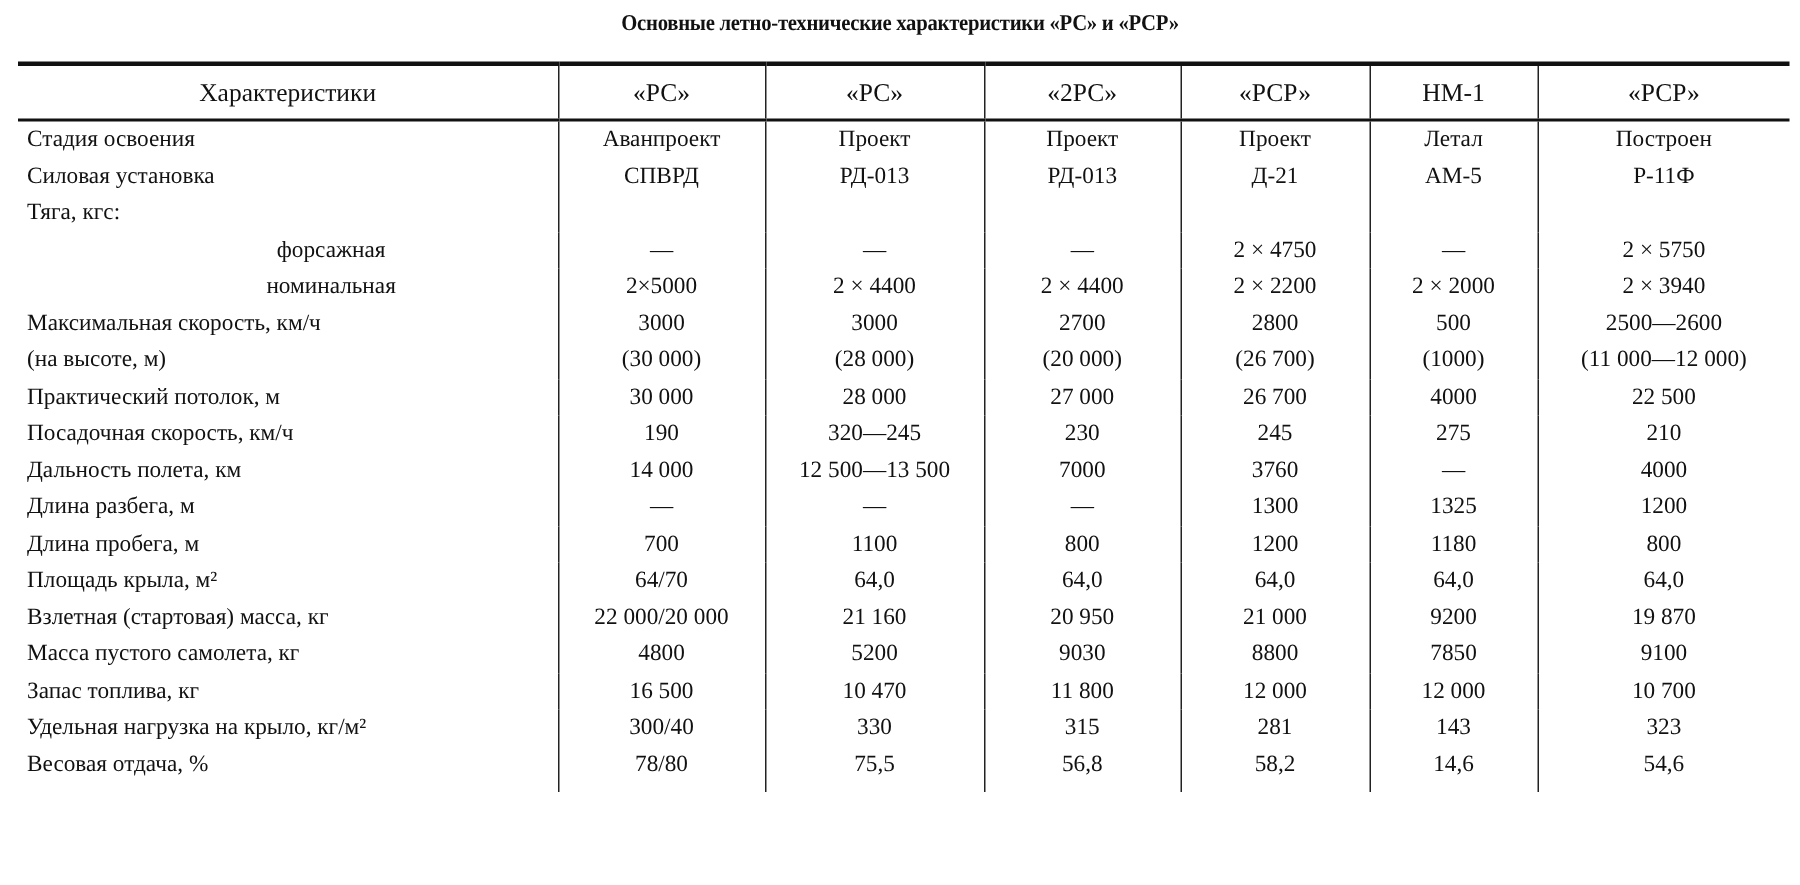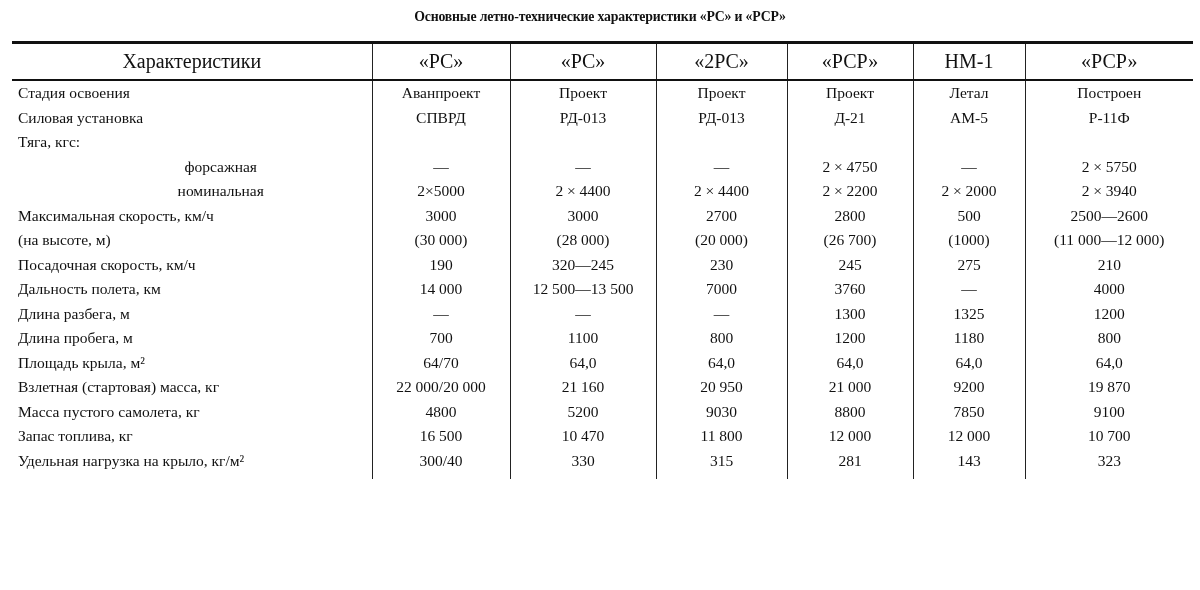--- a/index.html
+++ b/index.html
@@ -3,21 +3,21 @@
 <meta charset="utf-8">
 <style>
   html, body { margin: 0; padding: 0; background: #ffffff; }
   body { width: 1200px; height: 590px; position: relative; overflow: hidden;
          font-family: "Liberation Serif", "DejaVu Serif", serif; color: #111; }
   .title { position: absolute; top: 8px; left: 0; width: 1200px; text-align: center;
            font-size: 15px; font-weight: bold; letter-spacing: -0.2px; transform: scaleX(0.92); }
   .tbl { position: absolute; left: 12px; top: 41px; width: 1181px; border-collapse: collapse;
          table-layout: fixed; font-size: 15.5px; }
   .tbl th { font-weight: normal; height: 35px; border-top: 3px solid #111; border-bottom: 2px solid #111;
-            text-align: center; padding: 0; font-size: 20px; }
+            text-align: center; padding: 0; font-size: 17px; }
   .tbl th + th { border-left: 1.5px solid #222; }
   .tbl td { height: 24.5px; padding: 0; text-align: center; white-space: nowrap; line-height: 24.5px; }
   .tbl td + td { border-left: 1.5px solid #222; }
   .tbl td.lbl { text-align: left; padding-left: 6px; }
   .tbl td.lbl.indent { padding-left: 58px; text-align: center; }
   .tbl tr.first td { padding-top: 5px; }
   .tbl tbody tr:last-child td { padding-bottom: 6px; }
 </style>
 </head>
 <body>
@@ -103,20 +103,29 @@
       <tr>
         <td class="lbl">(на высоте, м)</td>
         <td>(30 000)</td>
         <td>(28 000)</td>
         <td>(20 000)</td>
         <td>(26 700)</td>
         <td>(1000)</td>
         <td>(11 000—12 000)</td>
       </tr>
       <tr>
+        <td class="lbl">Практический потолок, м</td>
+        <td>30 000</td>
+        <td>28 000</td>
+        <td>27 000</td>
+        <td>26 700</td>
+        <td>4000</td>
+        <td>22 500</td>
+      </tr>
+      <tr>
         <td class="lbl">Посадочная скорость, км/ч</td>
         <td>190</td>
         <td>320—245</td>
         <td>230</td>
         <td>245</td>
         <td>275</td>
         <td>210</td>
       </tr>
       <tr>
         <td class="lbl">Дальность полета, км</td>
@@ -183,14 +192,23 @@
       </tr>
       <tr>
         <td class="lbl">Удельная нагрузка на крыло, кг/м²</td>
         <td>300/40</td>
         <td>330</td>
         <td>315</td>
         <td>281</td>
         <td>143</td>
         <td>323</td>
       </tr>
+      <tr>
+        <td class="lbl">Весовая отдача, %</td>
+        <td>78/80</td>
+        <td>75,5</td>
+        <td>56,8</td>
+        <td>58,2</td>
+        <td>14,6</td>
+        <td>54,6</td>
+      </tr>
     </tbody>
 </table>
 
 </body></html>

